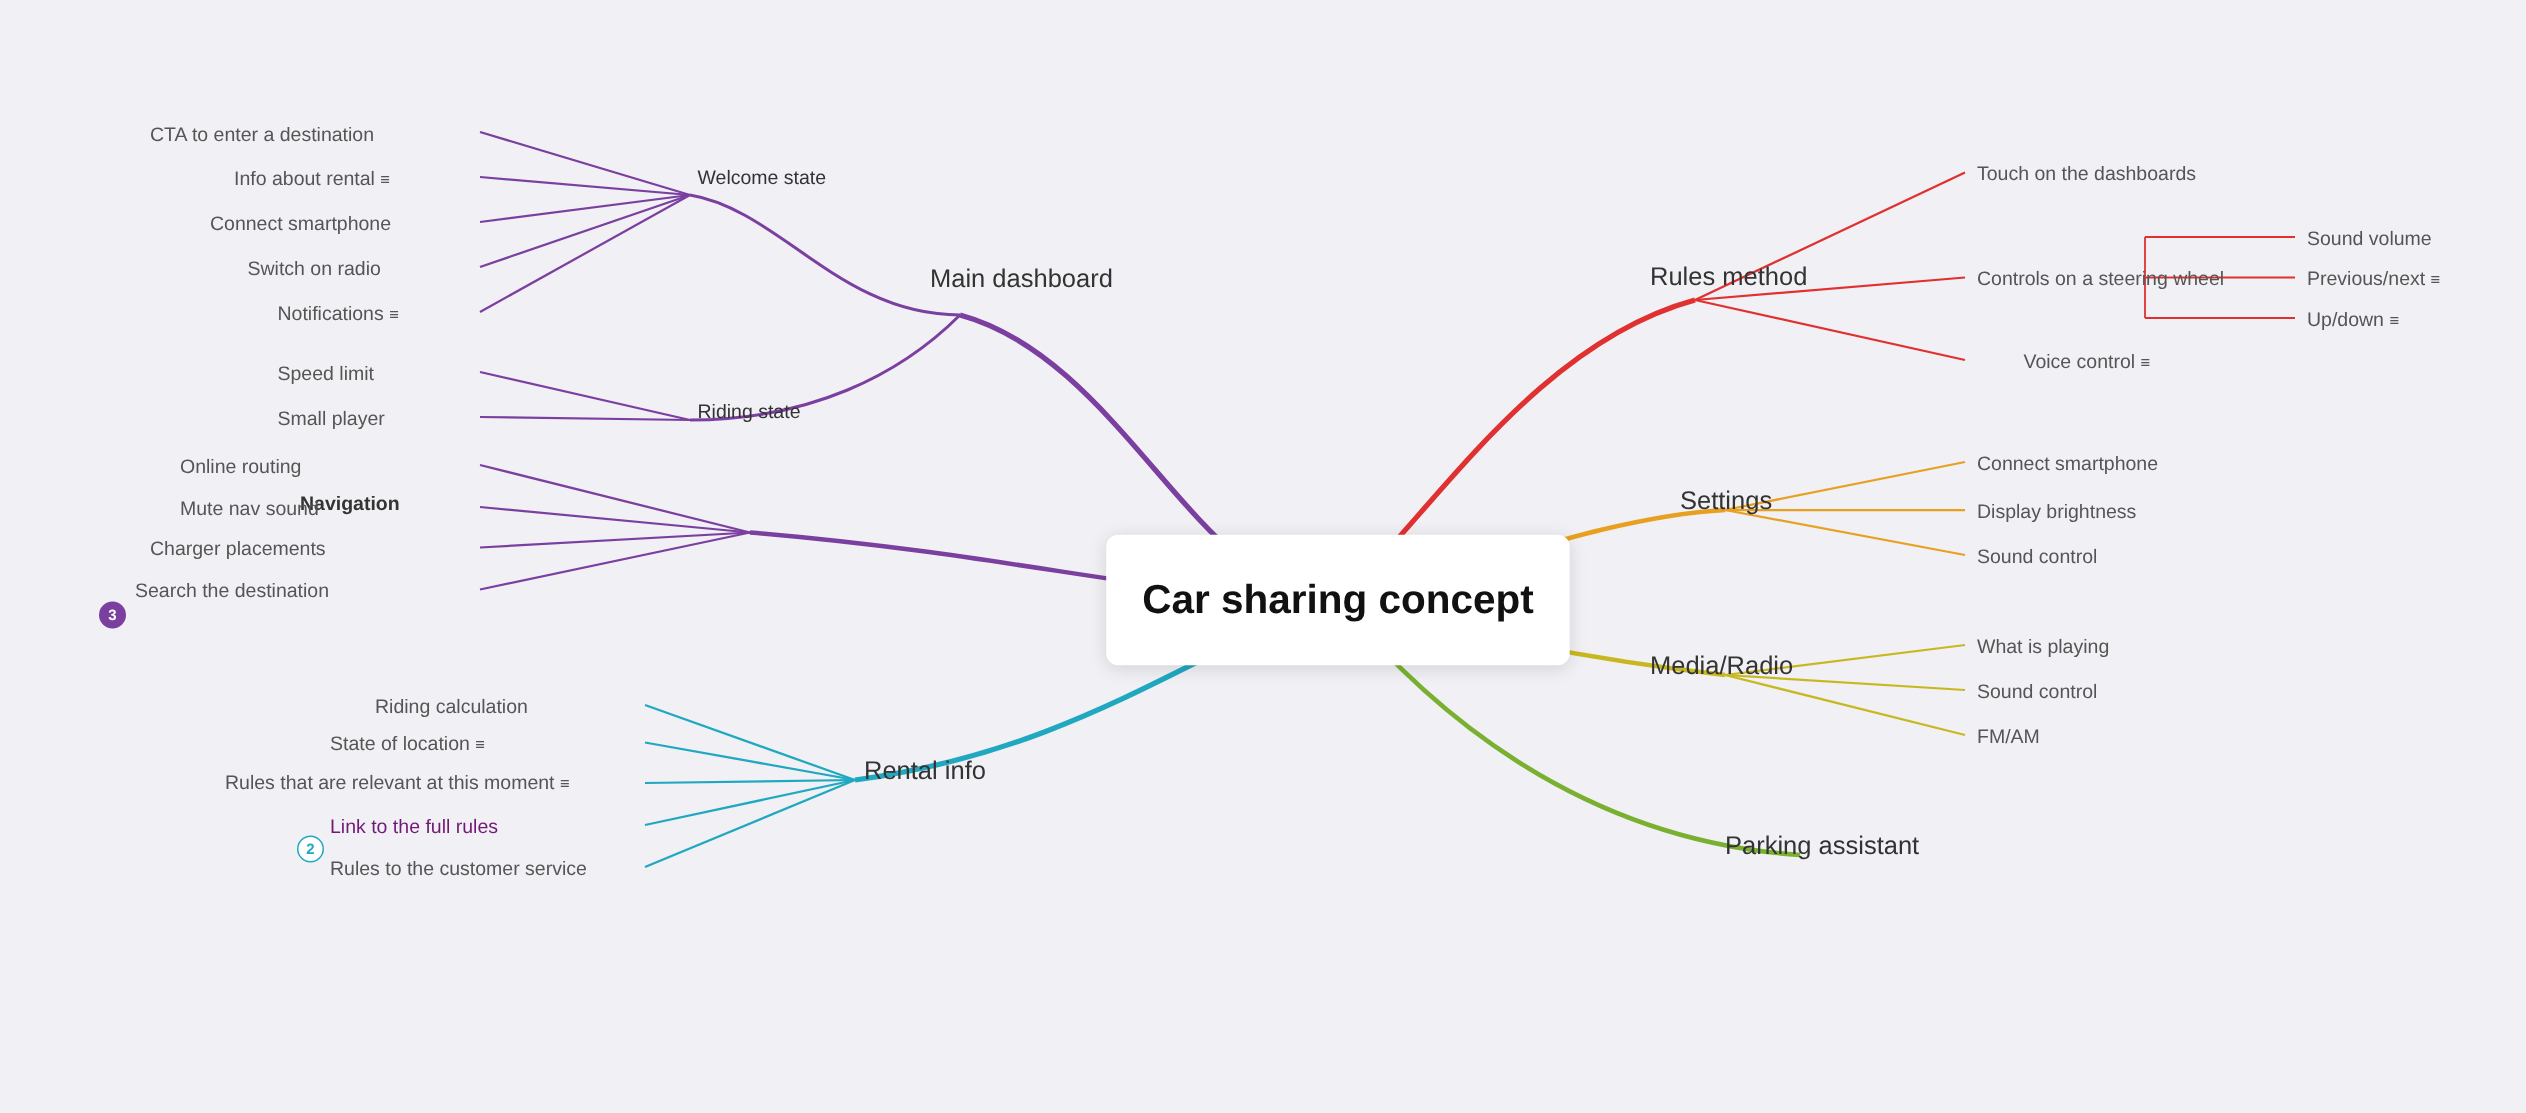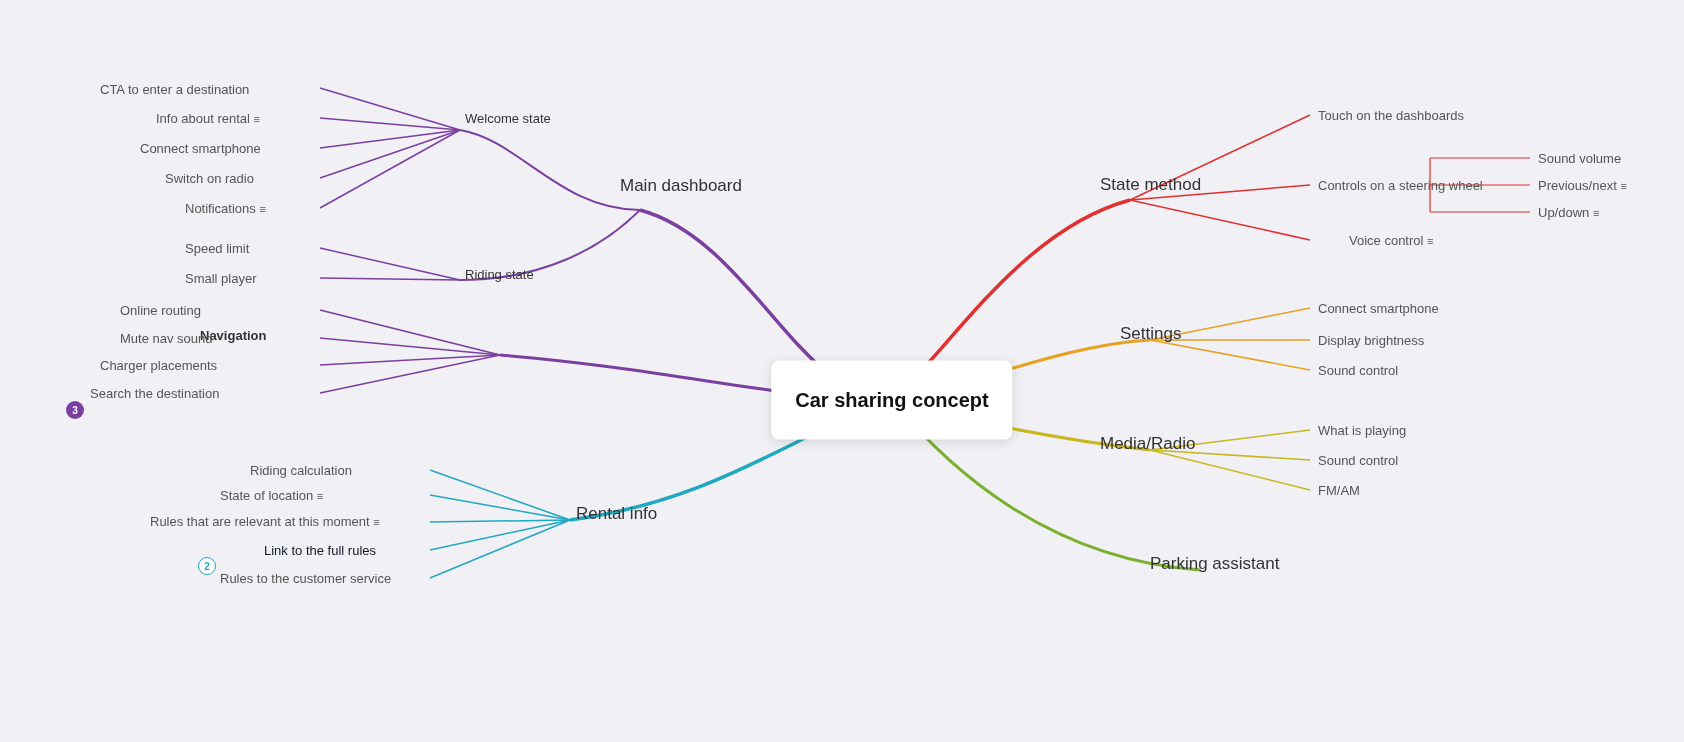--- a/index.html
+++ b/index.html
@@ -25,21 +25,21 @@
       white-space: nowrap;
       pointer-events: none;
     }
     .node-label.bold {
       font-weight: 700;
     }
     .node-label.center-box {
       background: white;
       border-radius: 8px;
       padding: 28px 24px;
-      font-size: 20px;
+      font-size: 27px;
       font-weight: 700;
       color: #111;
       box-shadow: 0 2px 12px rgba(0,0,0,0.12);
       transform: translate(-50%, -50%);
     }
     .node-label.section {
       font-size: 17px;
       font-weight: 500;
     }
   </style>
@@ -126,26 +126,26 @@
 <div class="node-label" style="left:100px; top:358px; color:#555;">Charger placements</div>
 <div class="node-label" style="left:90px; top:386px; color:#555;">Search the destination</div>
 
 <div style="position:absolute; left:66px; top:401px; width:18px; height:18px; border-radius:50%; background:#7b3fa0; color:white; font-size:10px; font-weight:700; display:flex; align-items:center; justify-content:center;">3</div>
 
 <div class="node-label section" style="left:576px; top:514px; color:#333; transform:translateY(-50%);">Rental info</div>
 
 <div class="node-label" style="left:250px; top:463px; color:#555;">Riding calculation</div>
 <div class="node-label" style="left:220px; top:488px; color:#555;">State of location <span style="font-size:11px;">≡</span></div>
 <div class="node-label" style="left:150px; top:514px; color:#555;">Rules that are relevant at this moment <span style="font-size:11px;">≡</span></div>
-<div class="node-label" style="left:220px; top:543px; color:#0f172a;margin-left:44px;">Link to the full rules</div>
+<div class="node-label" style="left:220px; top:543px; color:#701a75;">Link to the full rules</div>
 
 <div style="position:absolute; left:198px; top:557px; width:18px; height:18px; border-radius:50%; border:1.5px solid #20a8c0; color:#20a8c0; font-size:10px; font-weight:700; display:flex; align-items:center; justify-content:center; background:white;">2</div>
 <div class="node-label" style="left:220px; top:571px; color:#555;">Rules to the customer service</div>
 
-<div class="node-label section" style="left:1100px; top:185px; color:#333; transform:translateY(-50%);">State method</div>
+<div class="node-label section" style="left:1100px; top:185px; color:#333; transform:translateY(-50%);">Rules method</div>
 
 <div class="node-label" style="left:1318px; top:108px; color:#555;">Touch on the dashboards</div>
 <div class="node-label" style="left:1318px; top:178px; color:#555;">Controls on a steering wheel</div>
 <div class="node-label" style="left:1318px; top:233px; color:#555;margin-left:31px;">Voice control <span style="font-size:11px;">≡</span></div>
 
 <div class="node-label" style="left:1538px; top:151px; color:#555;">Sound volume</div>
 <div class="node-label" style="left:1538px; top:178px; color:#555;">Previous/next <span style="font-size:11px;">≡</span></div>
 <div class="node-label" style="left:1538px; top:205px; color:#555;">Up/down <span style="font-size:11px;">≡</span></div>
 
 <div class="node-label section" style="left:1120px; top:334px; color:#333; transform:translateY(-50%);">Settings</div>

